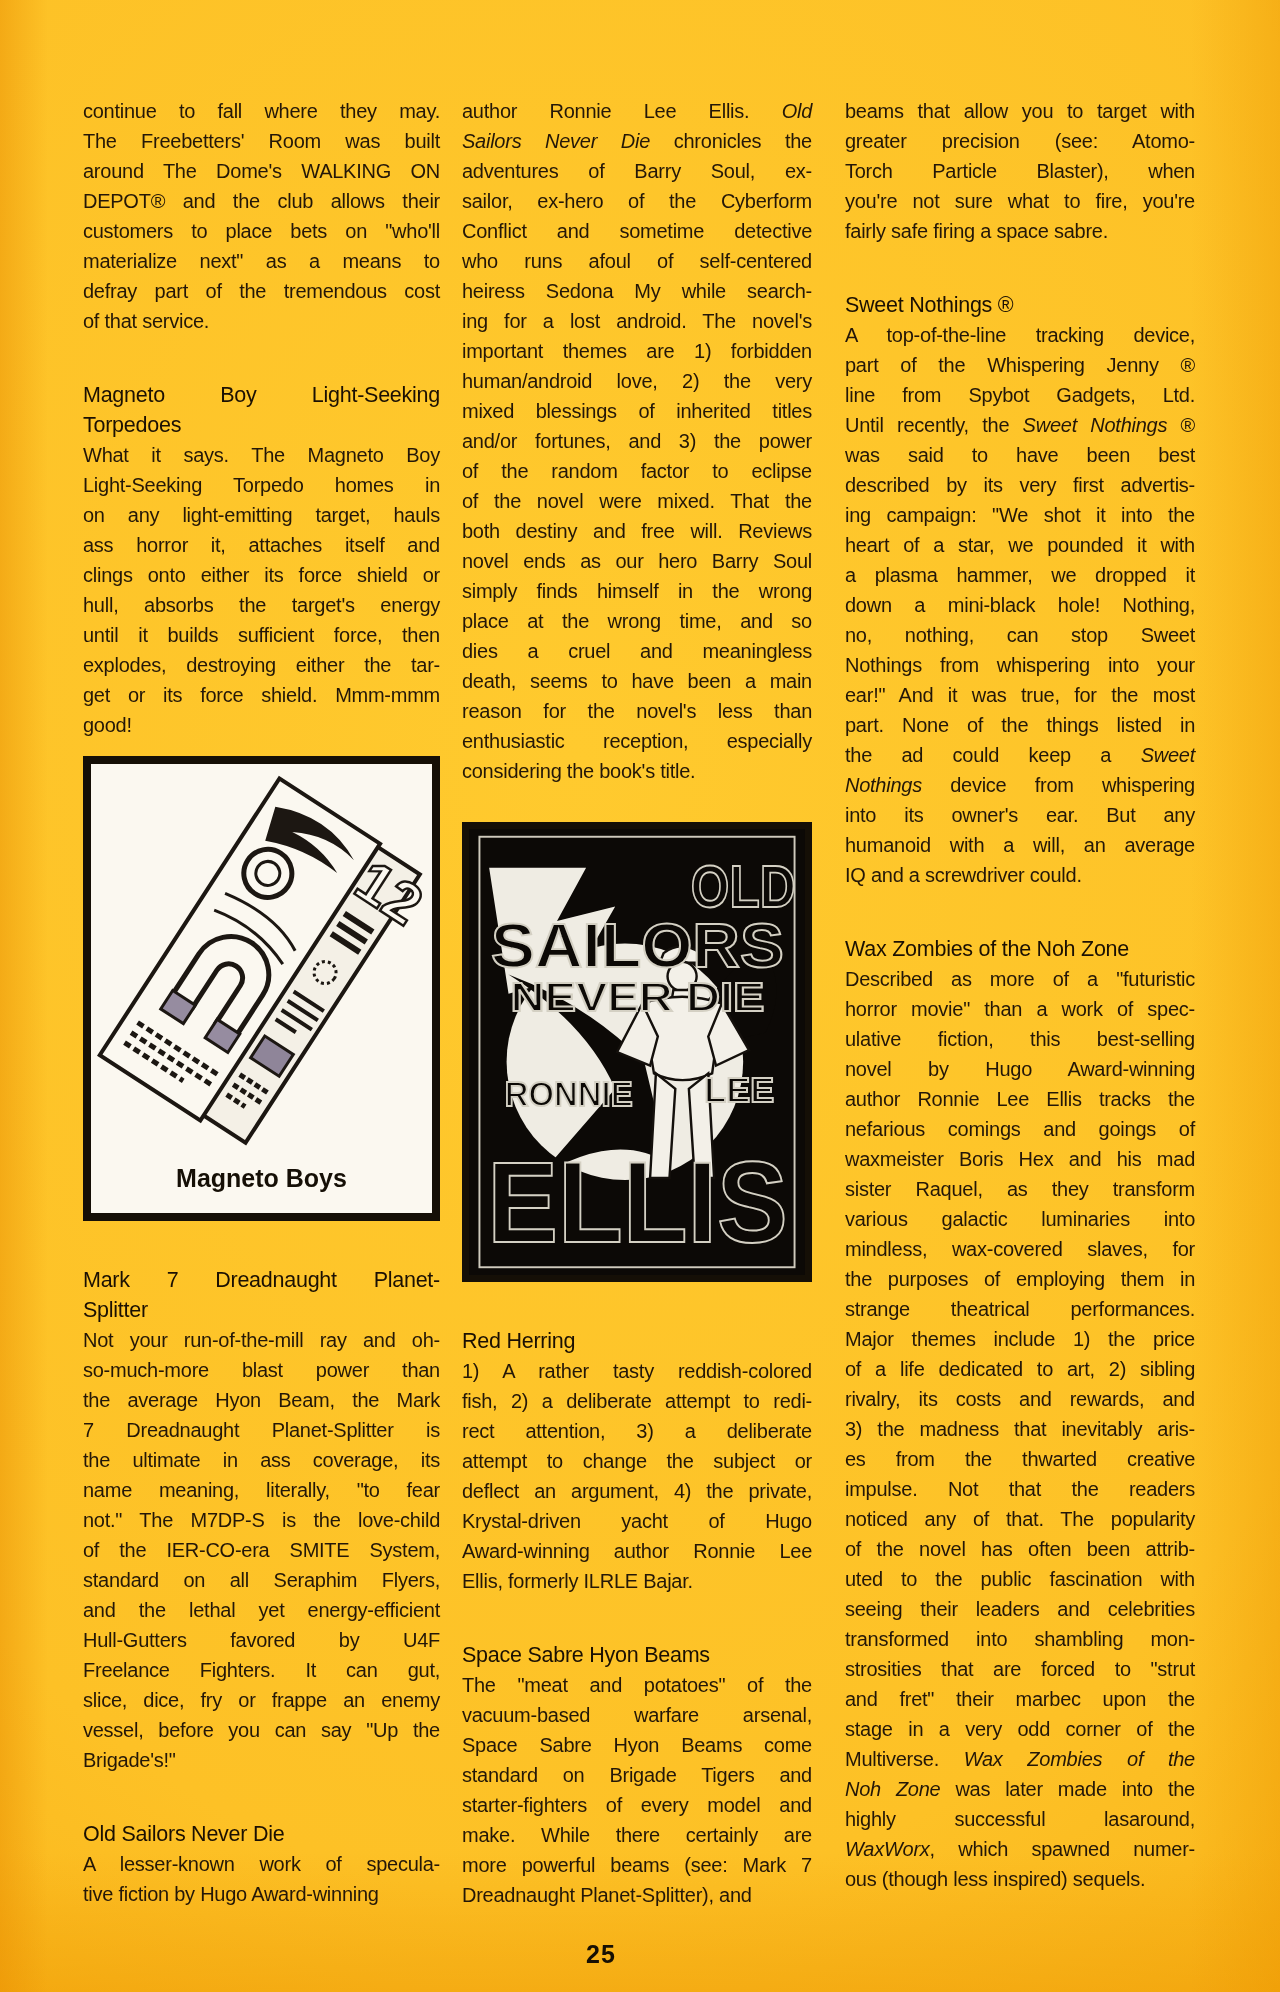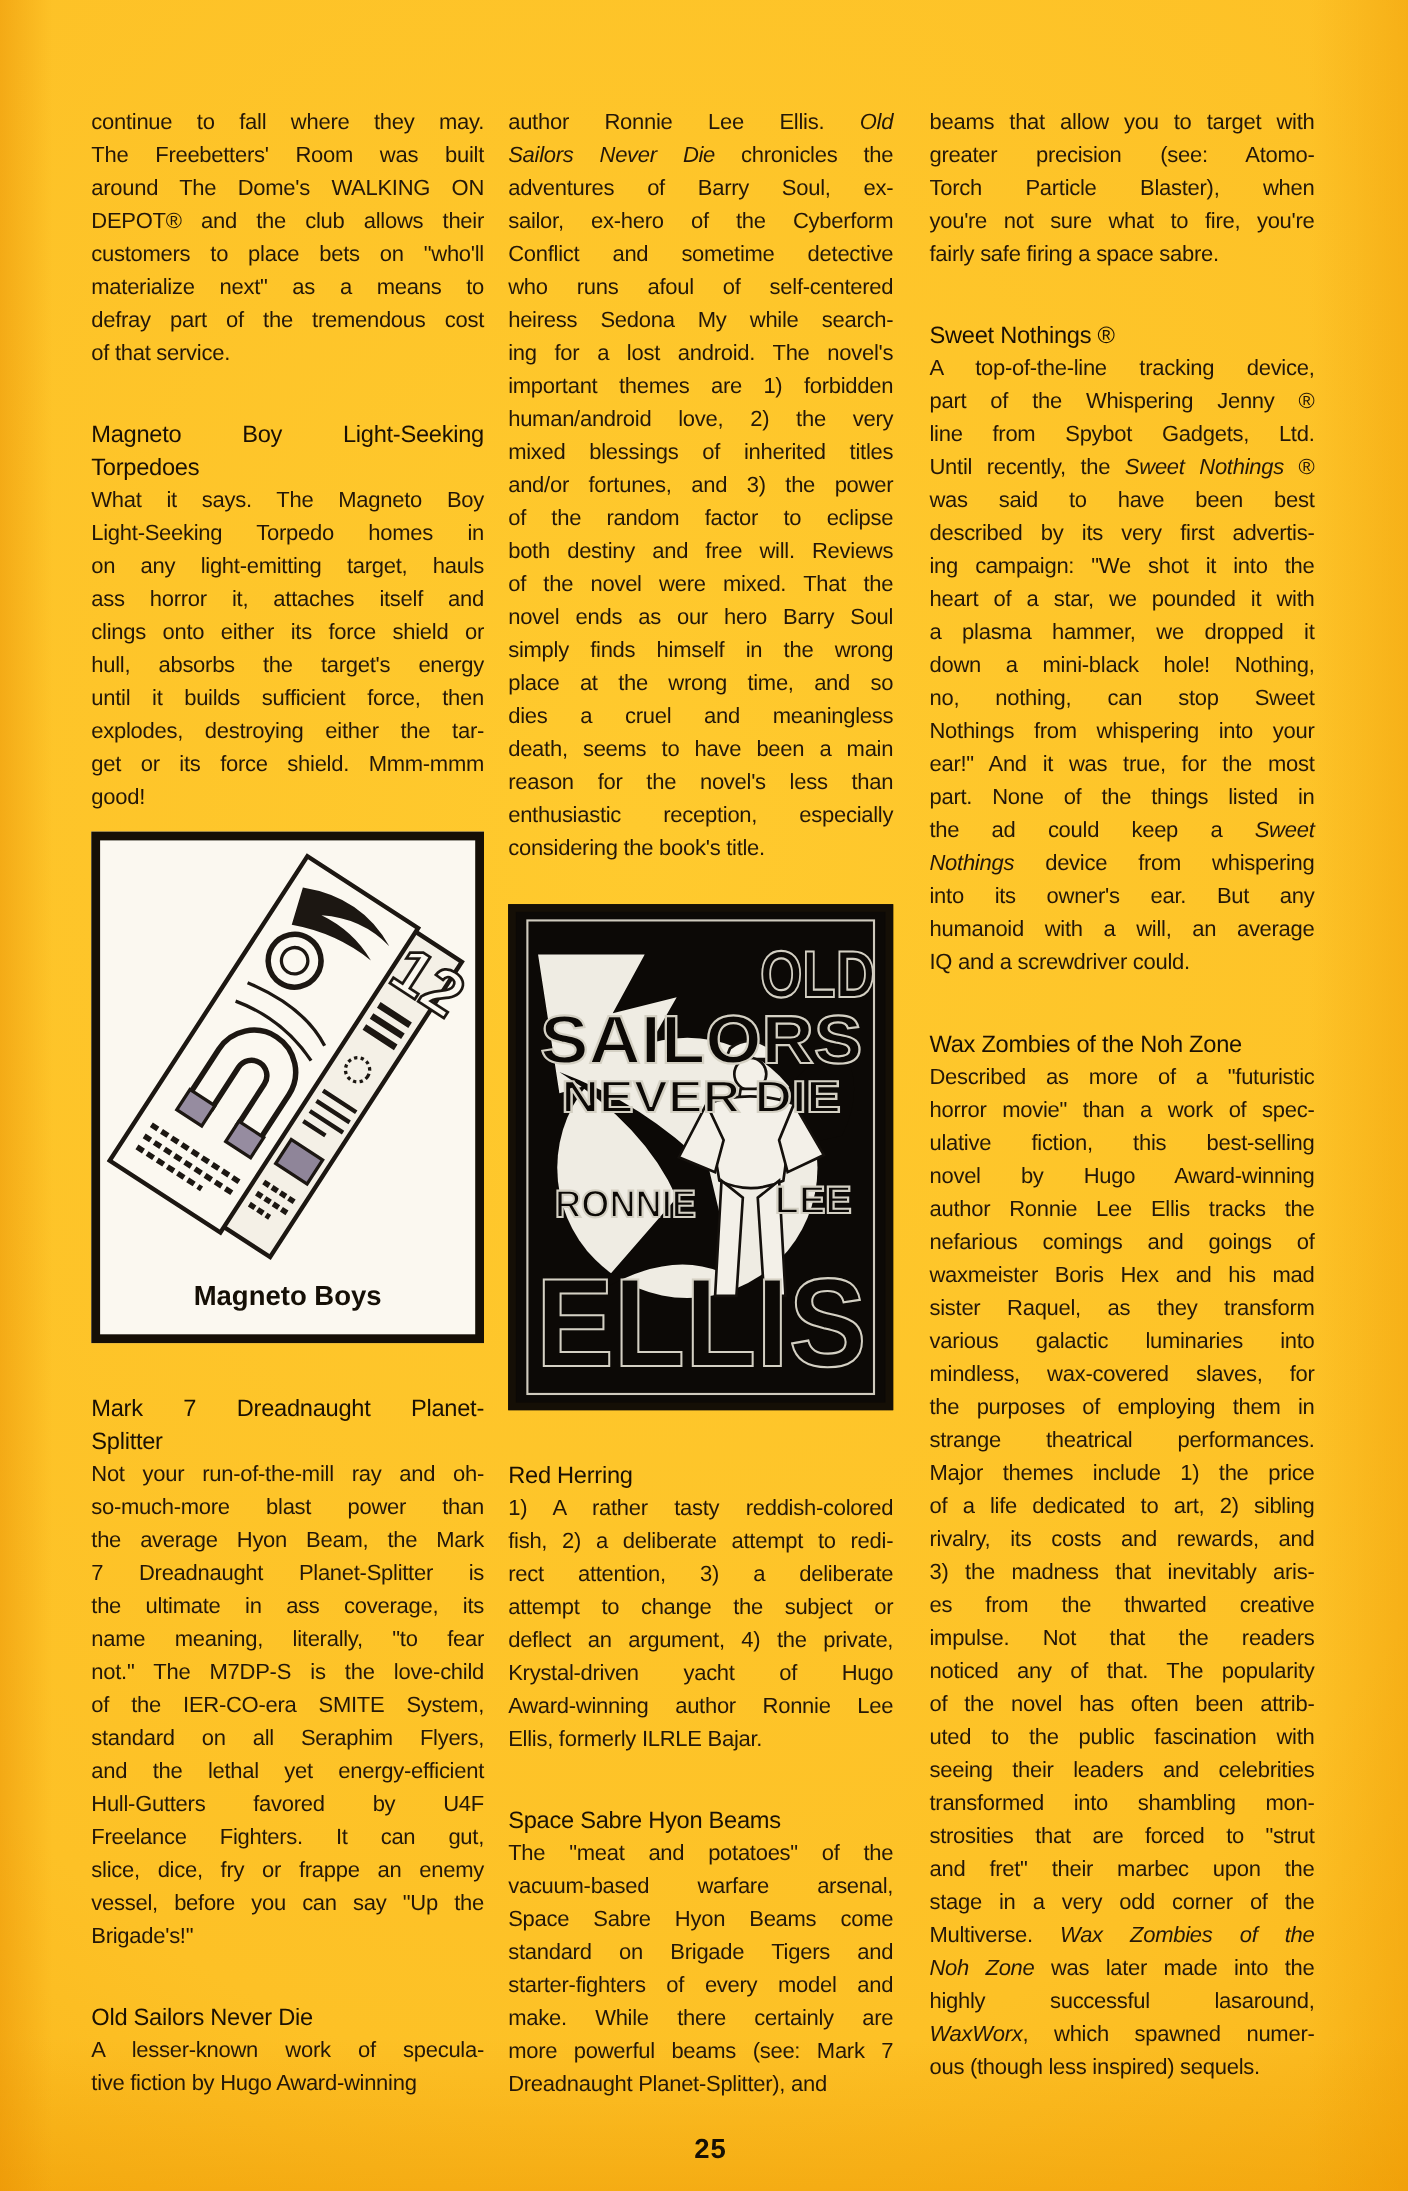--- a/index.html
+++ b/index.html
@@ -34,21 +34,21 @@
     font-weight:700;font-size:25px;color:#150f06;
     text-align:center;padding:0 0 20px 0;letter-spacing:0;
   }
   .figure-book{
     margin-top:36px;width:350px;height:460px;
     background:#0c0906;border:7px solid #150f06;
   }
   .figure-book svg{display:block;width:100%;height:100%;}
   .page-number{
     position:absolute;left:586px;top:1940px;width:120px;
-    text-align:center;font-size:25px;font-weight:700;color:#171004;letter-spacing:1px;
+    font-size:25px;font-weight:700;color:#171004;letter-spacing:1px;
   }
   .cover-text{font-family:"Liberation Sans","DejaVu Sans",sans-serif;font-weight:700;}
 </style>
 </head>
 <body>
 
 <div class="page">
 
   <div class="col col-left">
       <div class="para">
@@ -143,22 +143,22 @@
         <div class="line">sailor, ex-hero of the Cyberform</div>
         <div class="line">Conflict and sometime detective</div>
         <div class="line">who runs afoul of self-centered</div>
         <div class="line">heiress Sedona My while search-</div>
         <div class="line">ing for a lost android. The novel's</div>
         <div class="line">important themes are 1) forbidden</div>
         <div class="line">human/android love, 2) the very</div>
         <div class="line">mixed blessings of inherited titles</div>
         <div class="line">and/or fortunes, and 3) the power</div>
         <div class="line">of the random factor to eclipse</div>
+        <div class="line">of the novel were mixed. That the</div>
         <div class="line">both destiny and free will. Reviews</div>
-        <div class="line">of the novel were mixed. That the</div>
         <div class="line">novel ends as our hero Barry Soul</div>
         <div class="line">simply finds himself in the wrong</div>
         <div class="line">place at the wrong time, and so</div>
         <div class="line">dies a cruel and meaningless</div>
         <div class="line">death, seems to have been a main</div>
         <div class="line">reason for the novel's less than</div>
         <div class="line">enthusiastic reception, especially</div>
         <div class="line">considering the book's title.</div>
       </div>
     <div class="figure figure-book">

